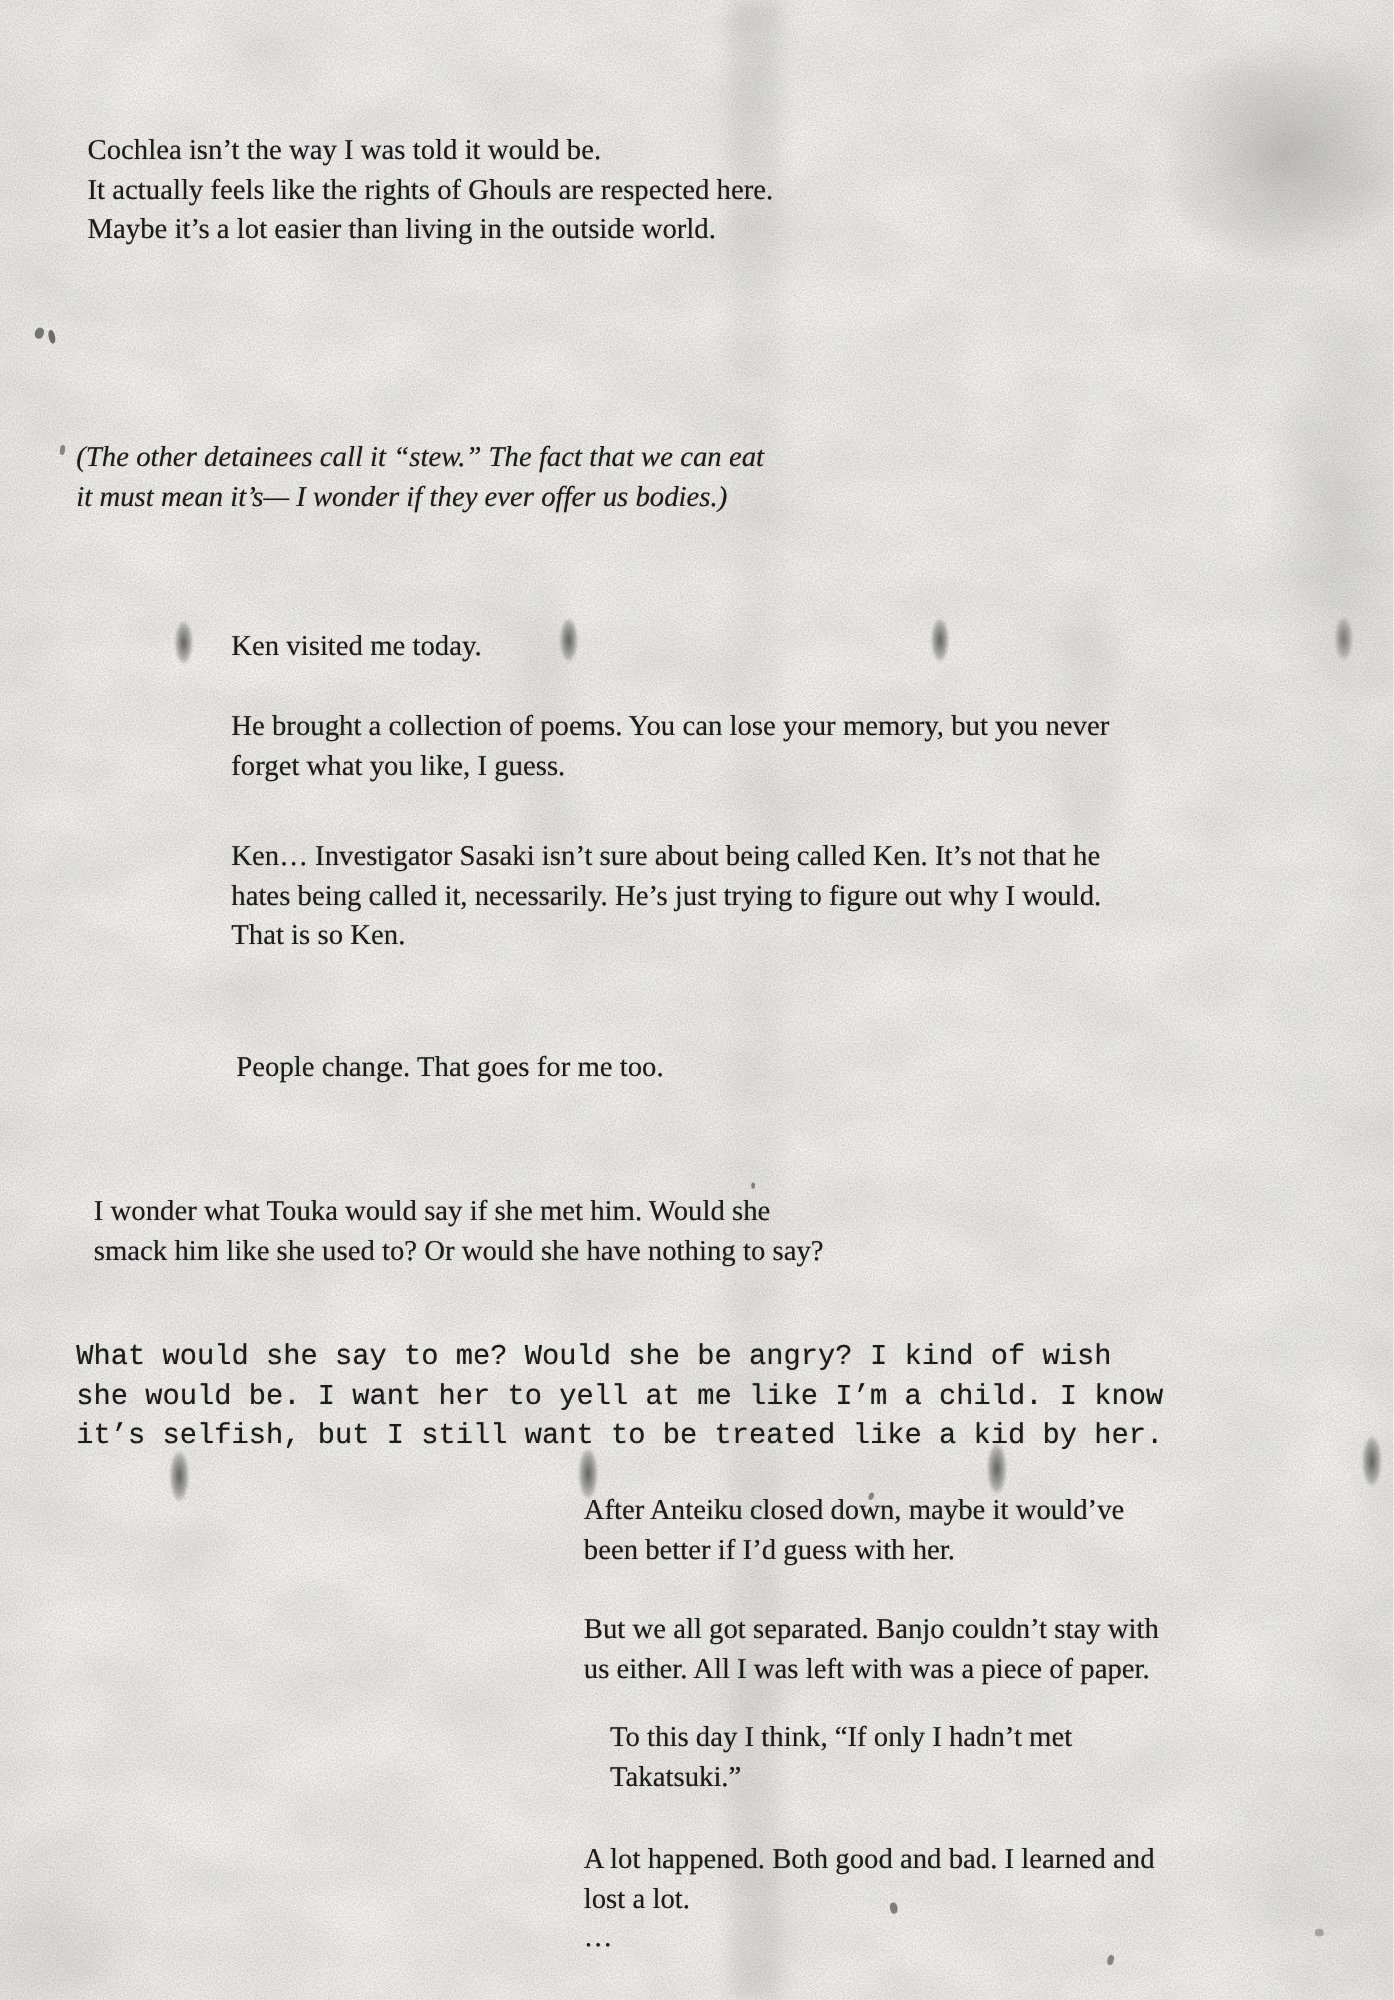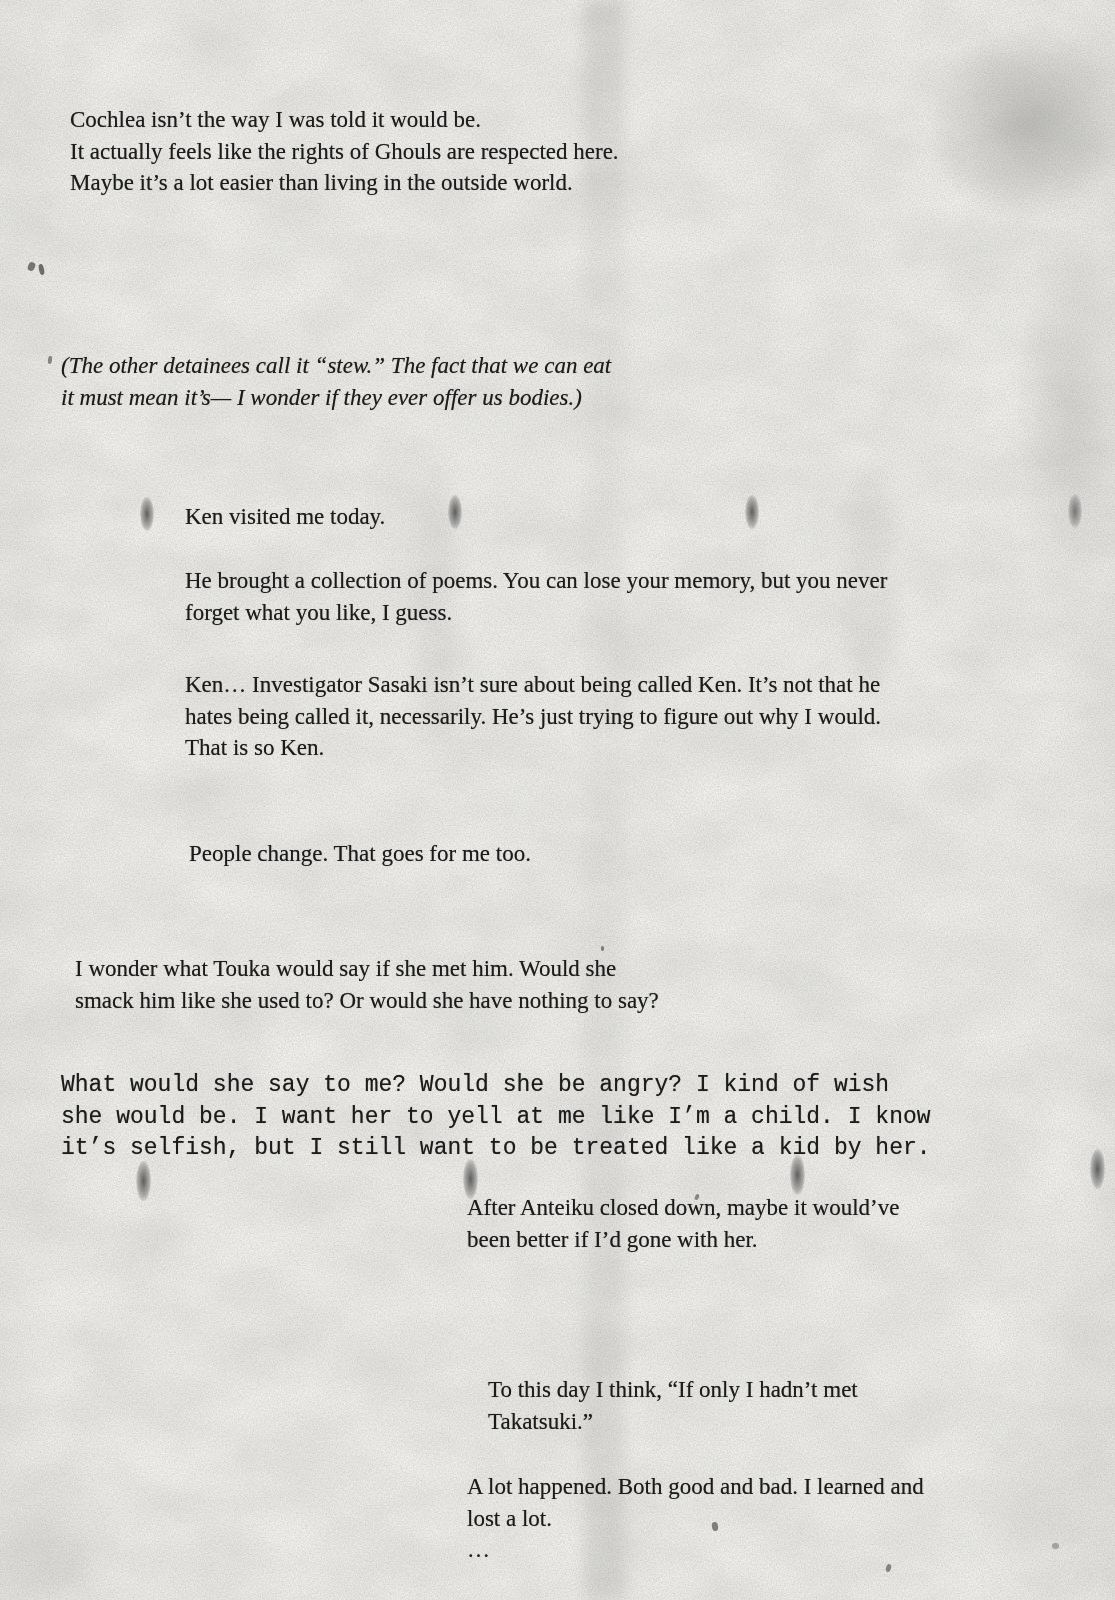--- a/index.html
+++ b/index.html
@@ -127,20 +127,22 @@
   <div class="para p6">Ken… Investigator Sasaki isn’t sure about being called Ken. It’s not that he
 hates being called it, necessarily. He’s just trying to figure out why I would.
 That is so Ken.</div>
   <div class="para p8">People change. That goes for me too.</div>
   <div class="para p9">I wonder what Touka would say if she met him. Would she
 smack him like she used to? Or would she have nothing to say?</div>
   <div class="para p10">What would she say to me? Would she be angry? I kind of wish
 she would be. I want her to yell at me like I’m a child. I know
 it’s selfish, but I still want to be treated like a kid by her.</div>
   <div class="para p11">After Anteiku closed down, maybe it would’ve
-been better if I’d gone with her.</div>
+been better if I’d guess with her.</div>
+  <div class="para p12">But we all got separated. Banjo couldn’t stay with
+us either. All I was left with was a piece of paper.</div>
   <div class="para p13">To this day I think, “If only I hadn’t met
 Takatsuki.”</div>
   <div class="para p14">A lot happened. Both good and bad. I learned and
 lost a lot.
 …</div>
 
 </div>
 
 </body></html>

